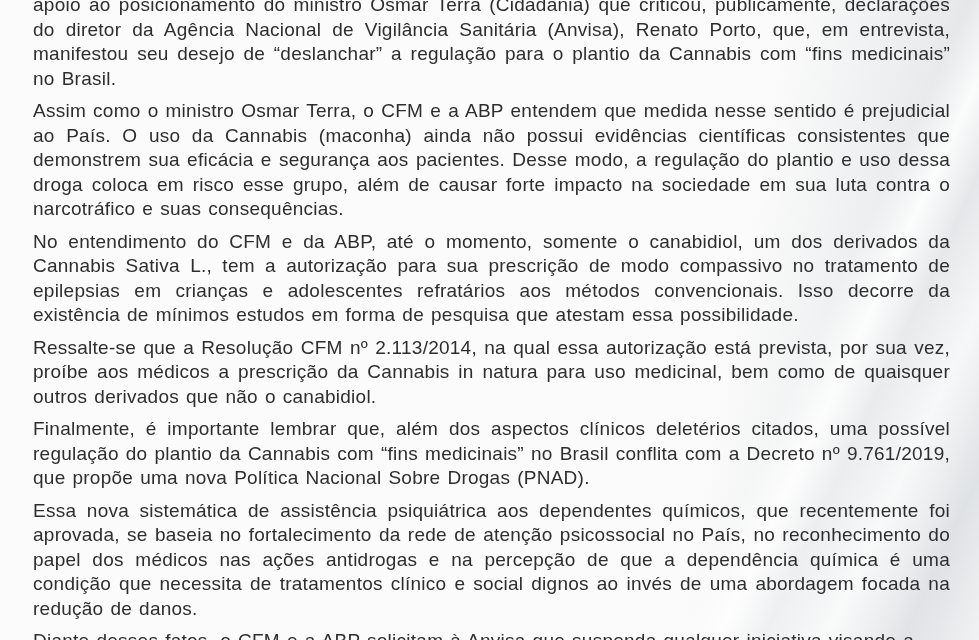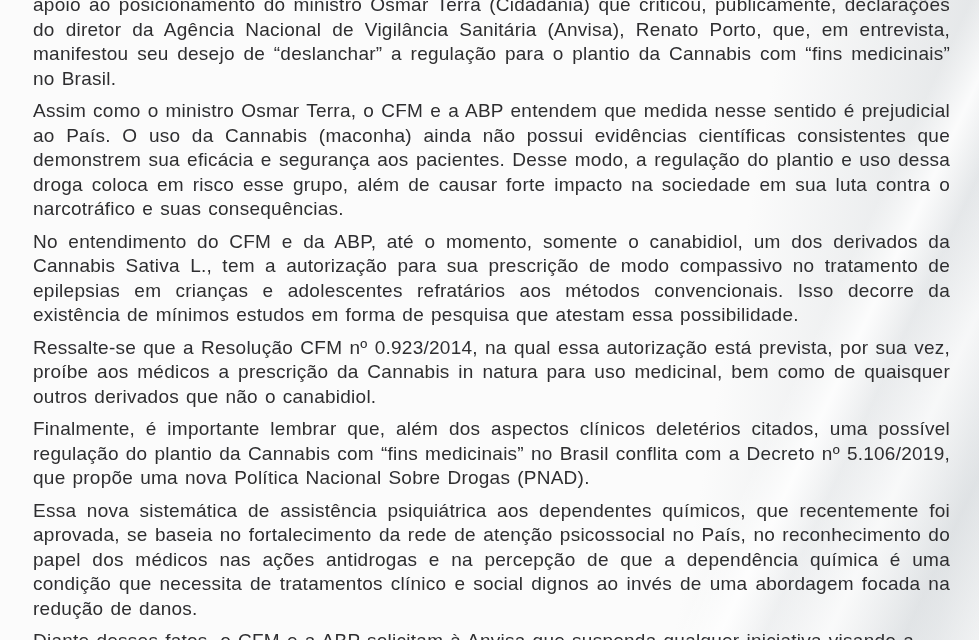--- a/index.html
+++ b/index.html
@@ -56,17 +56,17 @@
 </style>
 </head>
 <body>
 
 <div class="edge-shading"></div>
 
 <div class="document-page">
   <p>apoio ao posicionamento do ministro Osmar Terra (Cidadania) que criticou, publicamente, declarações do diretor da Agência Nacional de Vigilância Sanitária (Anvisa), Renato Porto, que, em entrevista, manifestou seu desejo de “deslanchar” a regulação para o plantio da Cannabis com “fins medicinais” no Brasil.</p>
   <p>Assim como o ministro Osmar Terra, o CFM e a ABP entendem que medida nesse sentido é prejudicial ao País. O uso da Cannabis (maconha) ainda não possui evidências científicas consistentes que demonstrem sua eficácia e segurança aos pacientes. Desse modo, a regulação do plantio e uso dessa droga coloca em risco esse grupo, além de causar forte impacto na sociedade em sua luta contra o narcotráfico e suas consequências.</p>
   <p>No entendimento do CFM e da ABP, até o momento, somente o canabidiol, um dos derivados da Cannabis Sativa L., tem a autorização para sua prescrição de modo compassivo no tratamento de epilepsias em crianças e adolescentes refratários aos métodos convencionais. Isso decorre da existência de mínimos estudos em forma de pesquisa que atestam essa possibilidade.</p>
-  <p>Ressalte-se que a Resolução CFM nº 0.923/2014, na qual essa autorização está prevista, por sua vez, proíbe aos médicos a prescrição da Cannabis in natura para uso medicinal, bem como de quaisquer outros derivados que não o canabidiol.</p>
-  <p>Finalmente, é importante lembrar que, além dos aspectos clínicos deletérios citados, uma possível regulação do plantio da Cannabis com “fins medicinais” no Brasil conflita com a Decreto nº 5.106/2019, que propõe uma nova Política Nacional Sobre Drogas (PNAD).</p>
+  <p>Ressalte-se que a Resolução CFM nº 2.113/2014, na qual essa autorização está prevista, por sua vez, proíbe aos médicos a prescrição da Cannabis in natura para uso medicinal, bem como de quaisquer outros derivados que não o canabidiol.</p>
+  <p>Finalmente, é importante lembrar que, além dos aspectos clínicos deletérios citados, uma possível regulação do plantio da Cannabis com “fins medicinais” no Brasil conflita com a Decreto nº 9.761/2019, que propõe uma nova Política Nacional Sobre Drogas (PNAD).</p>
   <p>Essa nova sistemática de assistência psiquiátrica aos dependentes químicos, que recentemente foi aprovada, se baseia no fortalecimento da rede de atenção psicossocial no País, no reconhecimento do papel dos médicos nas ações antidrogas e na percepção de que a dependência química é uma condição que necessita de tratamentos clínico e social dignos ao invés de uma abordagem focada na redução de danos.</p>
   <p>Diante desses fatos, o CFM e a ABP solicitam à Anvisa que suspenda qualquer iniciativa visando a</p>
 </div>
 
 </body></html>

